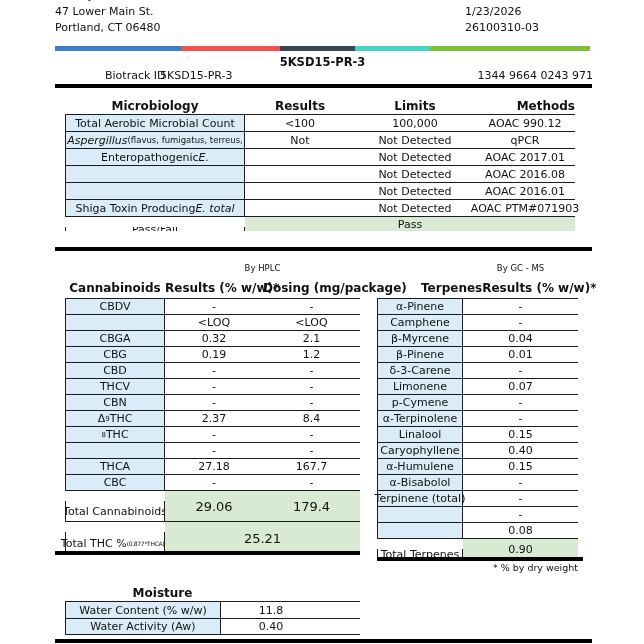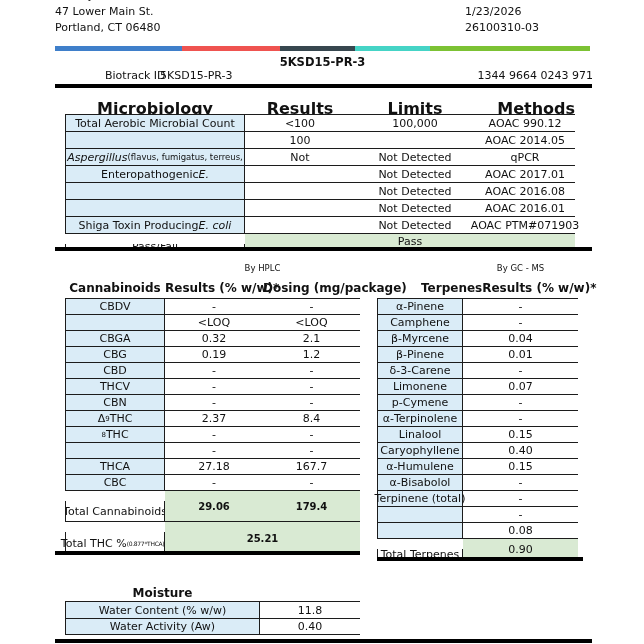--- a/index.html
+++ b/index.html
@@ -30,21 +30,21 @@
   .divider { position:absolute; background:#000; height:3.5px; }
 
   
   .mrow, .crow, .trow, .morow { display:flex; border-top:1.5px solid #1c1c1c; align-items:stretch; }
   .cell { display:flex; align-items:center; justify-content:center; white-space:nowrap; }
   .lblc { background: var(--cell-blue); border-left:1.5px solid #1c1c1c; border-right:1.5px solid #1c1c1c; }
   .white { background:#fff;margin-top:10px; }
   .green { background: var(--cell-green); }
 
   
-  .micro-head { position:absolute; left:65px; top:99px; width:510px; display:flex; font-weight:bold; font-size:16px; }
+  .micro-head { position:absolute; left:65px; top:99px; width:510px; display:flex; font-weight:bold; font-size:12px; }
   .micro-head .h1 { width:180px; text-align:center; }
   .micro-head .h2 { width:110px; text-align:center; }
   .micro-head .h3 { width:120px; text-align:center; }
   .micro-head .h4 { width:100px; text-align:right; }
   .micro-table { position:absolute; left:65px; top:114px; width:510px; }
   .mrow { height:17px; }
   .mrow .c1 { width:180px; overflow:hidden; }
   .mrow .c2 { width:110px; }
   .mrow .c3 { width:120px; }
   .mrow .c4 { width:100px; }
@@ -58,40 +58,40 @@
   .cann-head .h2 { width:98px; text-align:center; white-space:nowrap; }
   .cann-head .h3 { width:97px; text-align:center; white-space:nowrap; overflow:visible; }
   .cann-table { position:absolute; left:65px; top:298px; width:295px; }
   .crow { height:16px; }
   .crow .c1 { width:100px;align-items:center; }
   .crow .c2 { width:98px; }
   .crow .c3 { width:97px; }
   .crow.total1 { height:31px; }
   .crow.total1 .c1 { overflow:hidden; }
   .crow.total2 { height:33px; }
-  .crow .bigv { font-weight:bold; font-size:10px; }
+  .crow .bigv { font-weight:normal; font-size:13px; }
   .crow.total2 .cval { width:195px; }
 
   
   .terp-head { position:absolute; left:377px; top:281px; width:201px; display:flex; font-weight:bold; font-size:12px;padding-left:44px; }
   .terp-head .h1 { width:86px; text-align:center; }
   .terp-head .h2 { width:115px; text-align:center; white-space:nowrap; }
   .terp-table { position:absolute; left:377px; top:298px; width:201px; }
   .trow { height:16px; }
   .trow .c1 { width:86px; }
   .trow .c2 { width:115px; }
   .trow.total { height:22px; }
   .footnote { position:absolute; left:377px; top:562px; width:201px; text-align:right; font-size:9.5px; }
 
   
   .moist-title { position:absolute; left:65px; top:586px; width:195px; text-align:center; font-weight:bold; font-size:12px; }
   .moist-table { position:absolute; left:65px; top:601px; width:295px; }
   .morow { height:17px; }
   .morow:last-child { border-bottom:1.5px solid #1c1c1c; }
-  .morow .c1 { width:195px; }
+  .morow .c1 { width:156px; }
   .morow .c2 { width:100px; }
 </style>
 </head>
 <body>
 
 <div class="page">
 
   <div class="hline" style="top:-11px;">
     <span class="hcompany">Affinity Grow</span>
     <span class="hdate-label">Date</span>
@@ -136,30 +136,20 @@
           <i></i>
           <span class="sm"></span>
         </div>
       <div class="cell c2">&lt;100</div>
       <div class="cell c3">100,000</div>
       <div class="cell c4">AOAC 990.12</div>
     </div>
     <div class="mrow">
       <div class="cell c1 lblc">
           <span></span>
-          <i></i>
-          <span class="sm"></span>
-        </div>
-      <div class="cell c2">100</div>
-      <div class="cell c3"></div>
-      <div class="cell c4">AOAC 2014.05</div>
-    </div>
-    <div class="mrow">
-      <div class="cell c1 lblc">
-          <span></span>
           <i>Aspergillus</i>
           <span class="sm"> (flavus, fumigatus, terreus,</span>
         </div>
       <div class="cell c2">Not</div>
       <div class="cell c3">Not Detected</div>
       <div class="cell c4">qPCR</div>
     </div>
     <div class="mrow">
       <div class="cell c1 lblc">
           <span>Enteropathogenic </span>
@@ -186,21 +176,21 @@
           <i></i>
           <span class="sm"></span>
         </div>
       <div class="cell c2"></div>
       <div class="cell c3">Not Detected</div>
       <div class="cell c4">AOAC 2016.01</div>
     </div>
     <div class="mrow">
       <div class="cell c1 lblc">
           <span>Shiga Toxin Producing </span>
-          <i>E. coli</i>
+          <i>E. total</i>
           <span class="sm"></span>
         </div>
       <div class="cell c2"></div>
       <div class="cell c3">Not Detected</div>
       <div class="cell c4">AOAC PTM#071903</div>
     </div>
     <div class="mrow pass">
       <div class="cell c1 lblc white">Pass/Fail</div>
       <div class="cell cval green">Pass</div>
     </div>
@@ -404,20 +394,21 @@
     <div class="trow">
       <div class="cell c1 lblc"></div>
       <div class="cell c2">0.08</div>
     </div>
     <div class="trow total">
       <div class="cell c1 lblc white">Total Terpenes</div>
       <div class="cell c2 green bigv">0.90</div>
     </div>
   </div>
   <div class="divider" style="top:557px; left:377px; width:206px;"></div>
+  <div class="footnote">* % by dry weight</div>
 
   <div class="moist-title">Moisture</div>
   <div class="moist-table">
     <div class="morow">
       <div class="cell c1 lblc">Water Content (% w/w)</div>
       <div class="cell c2">11.8</div>
     </div>
     <div class="morow">
       <div class="cell c1 lblc">Water Activity (Aw)</div>
       <div class="cell c2">0.40</div>

